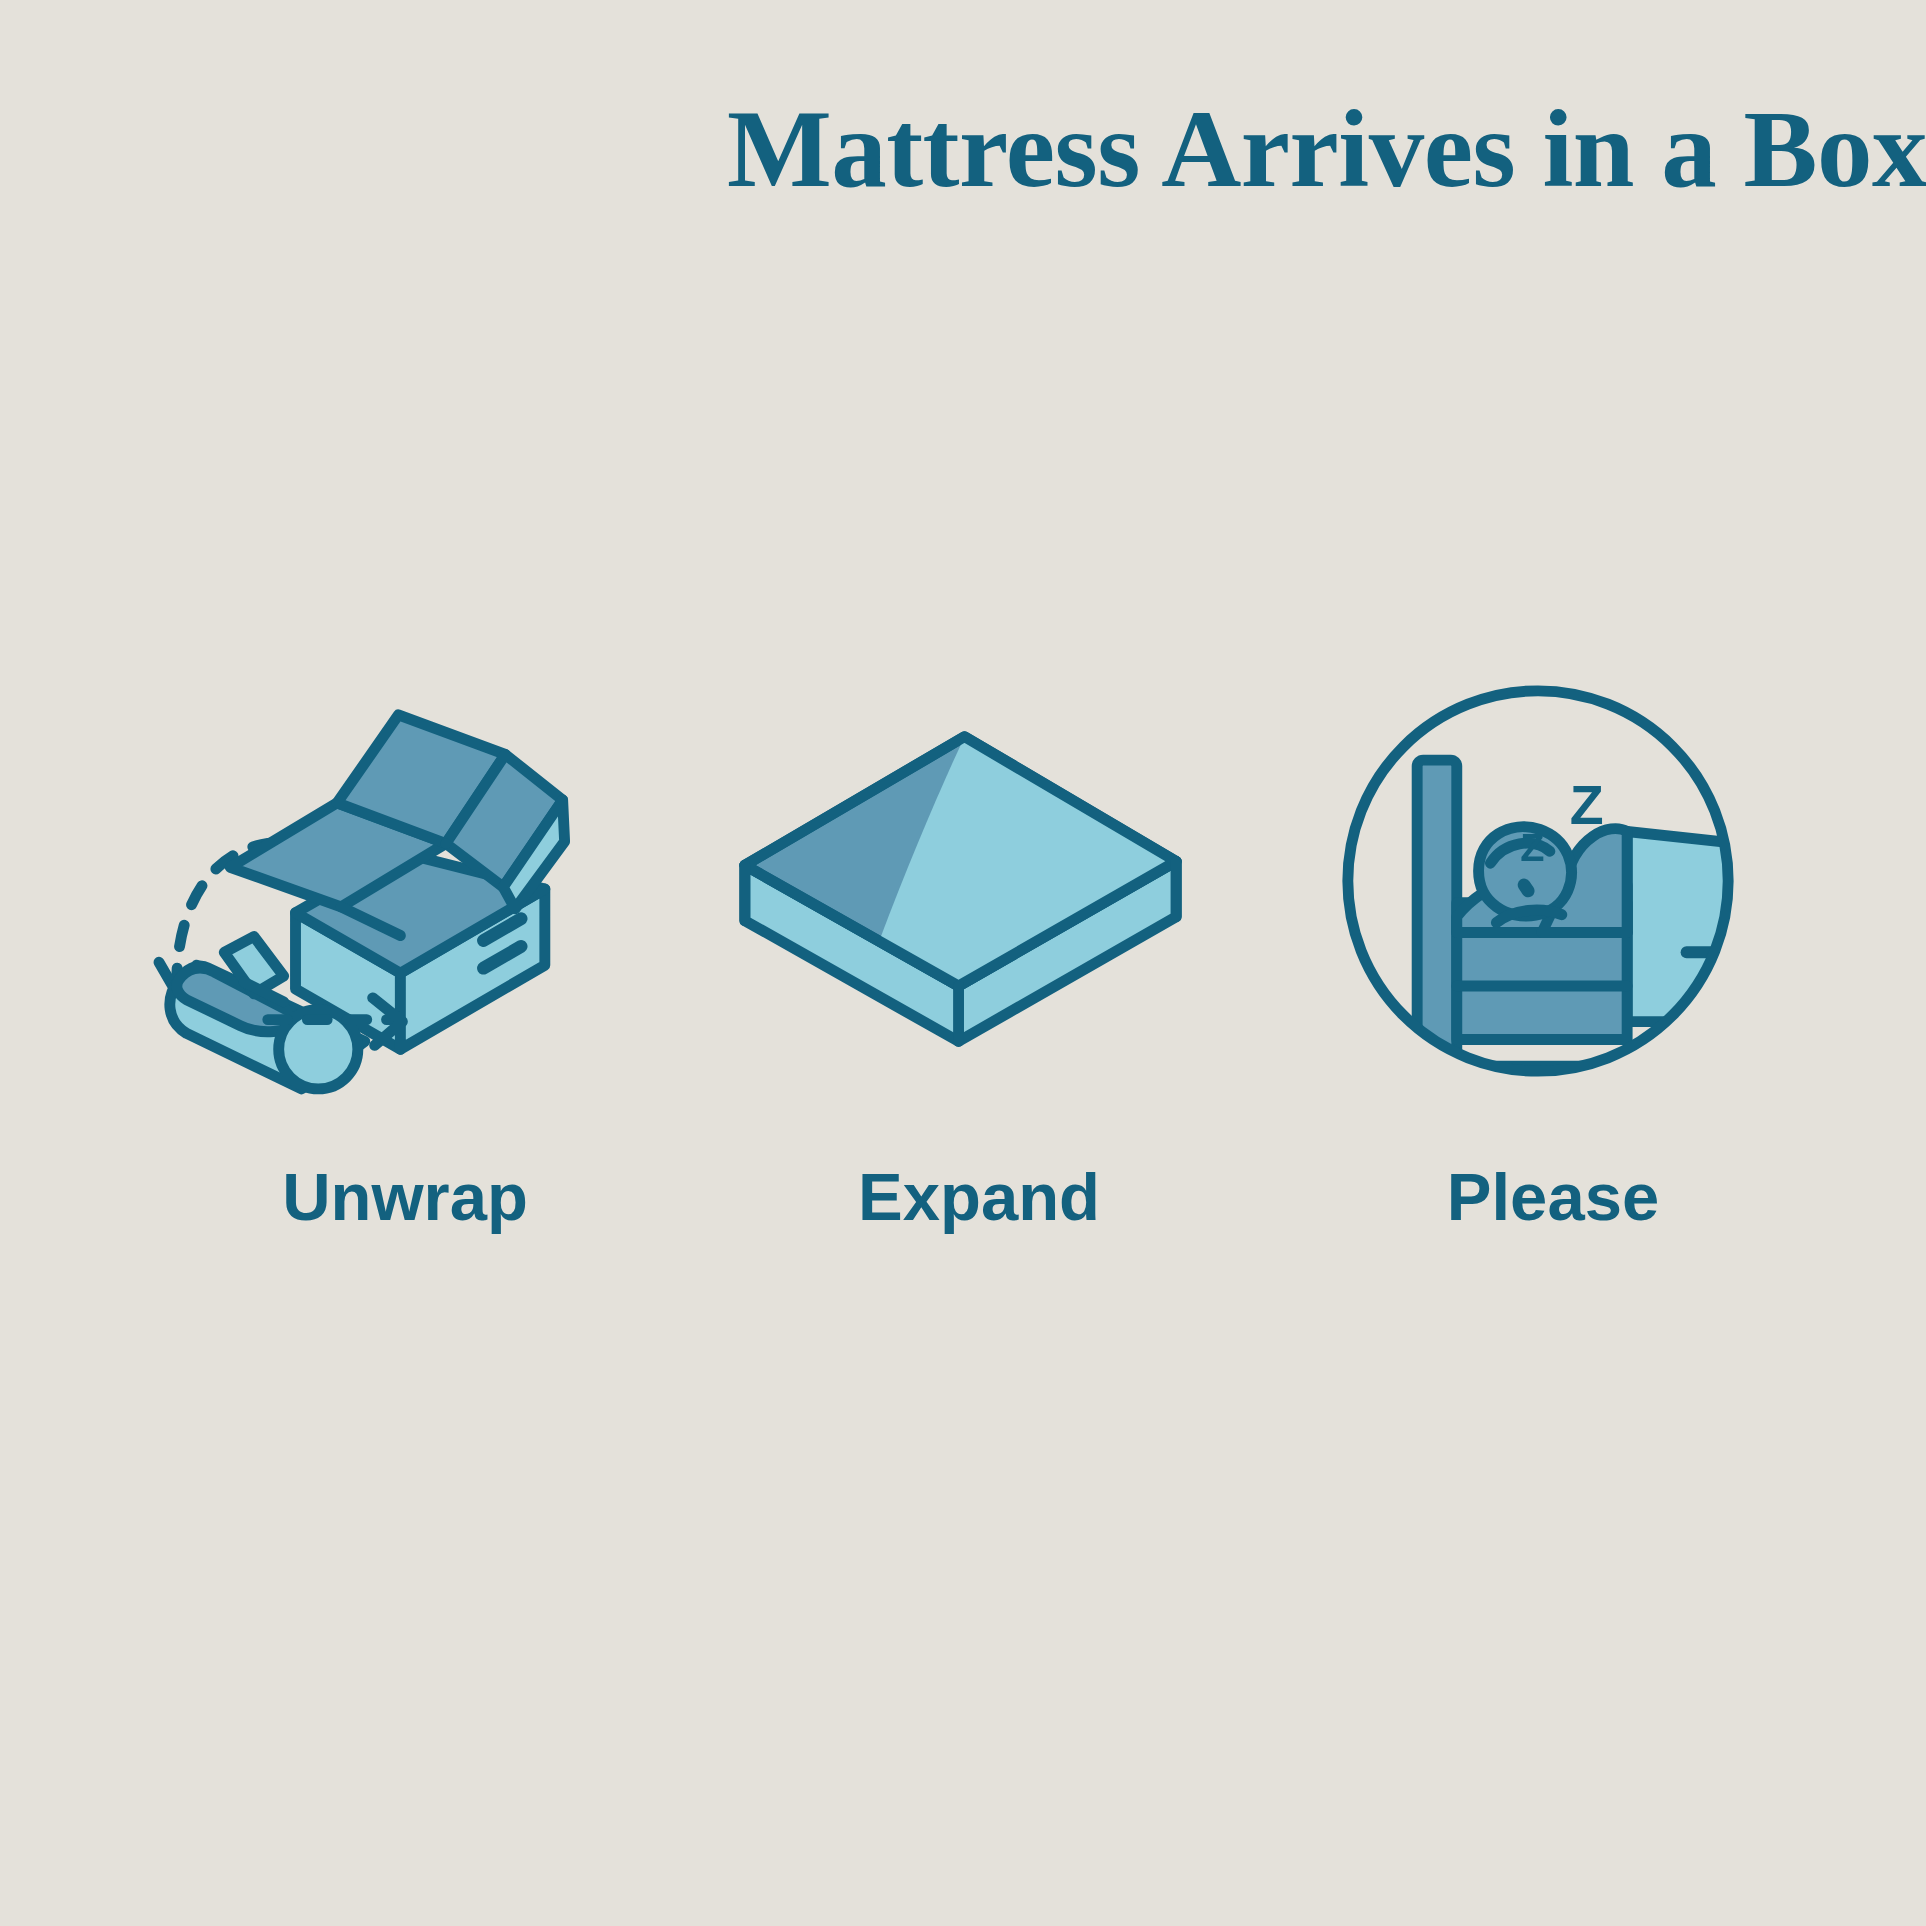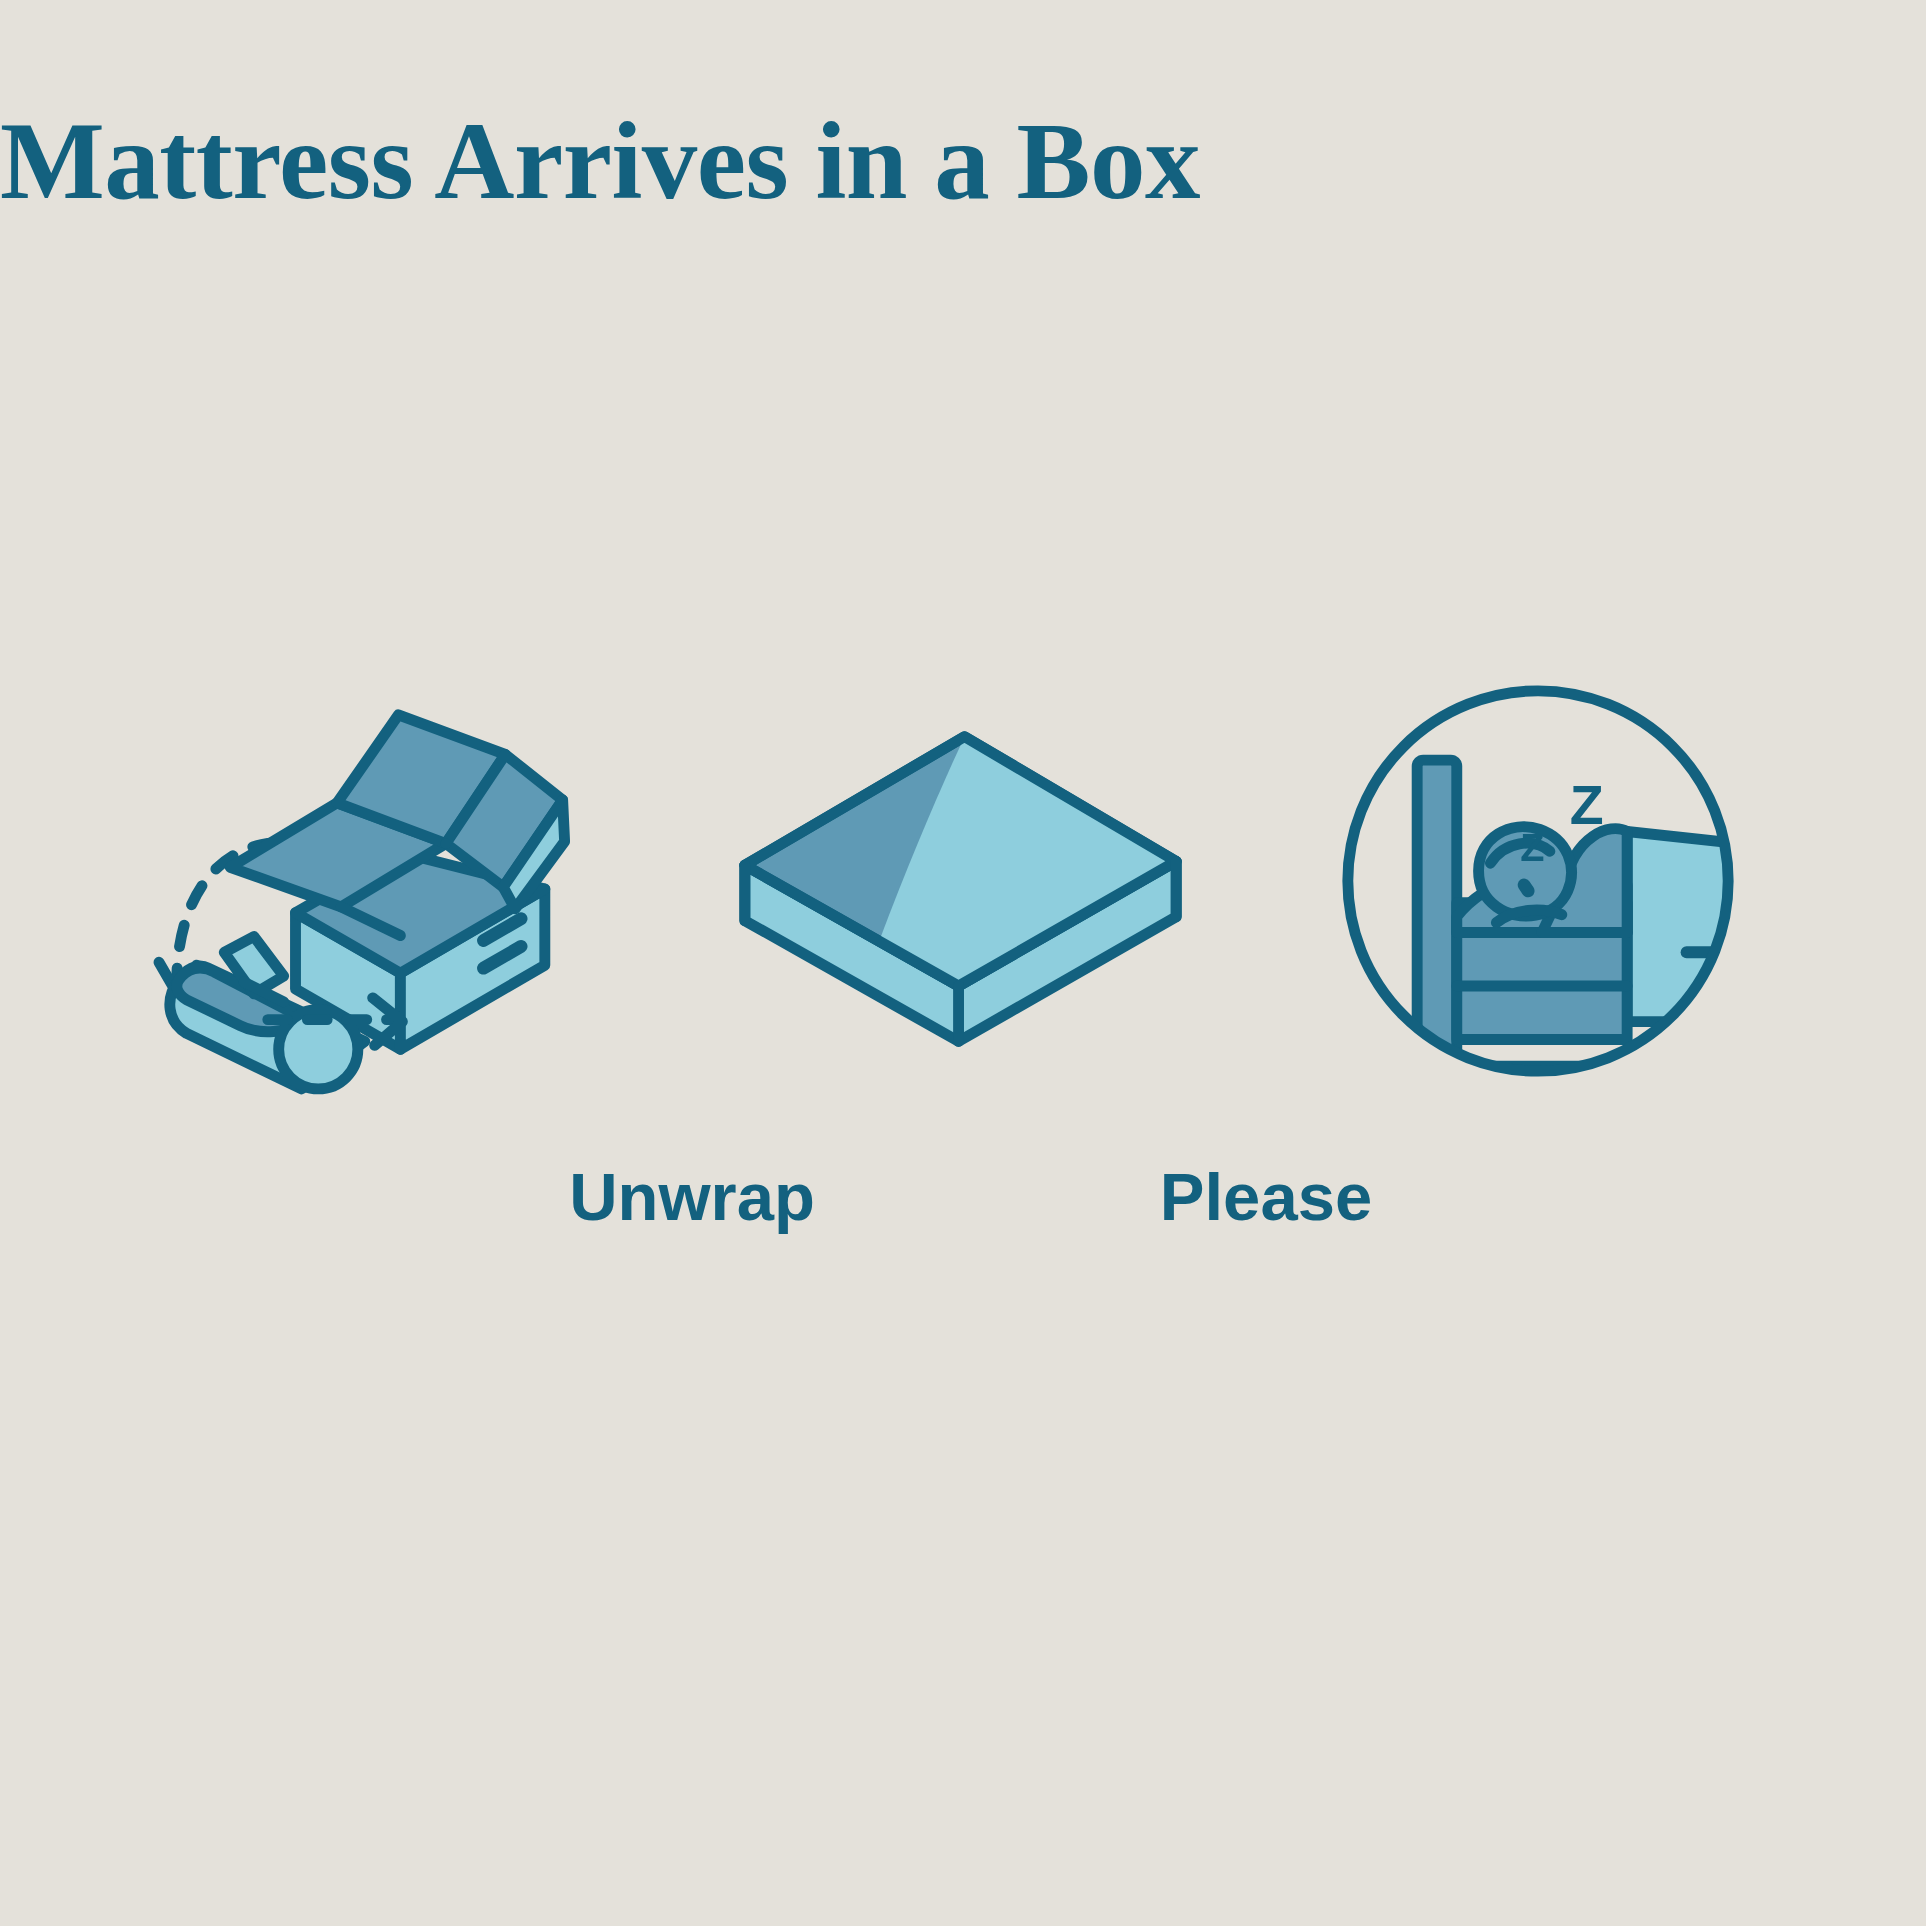--- a/index.html
+++ b/index.html
@@ -22,22 +22,21 @@
     flex-direction: column;
   }
   .title-wrap {
     position: absolute;
     top: 0;
     left: 0;
     right: 0;
     height: 297px;
     display: flex;
     align-items: center;
-    justify-content: flex-start;
-    margin-top: 12px;
+    justify-content: flex-end;
   }
   .page-title {
     font-family: "Liberation Serif", "DejaVu Serif", serif;
     font-weight: bold;
     font-size: 111px;
     line-height: 1;
     color: #13617f;
     letter-spacing: -0.5px;
     text-align: center;
     white-space: nowrap;
@@ -231,19 +230,22 @@
       </div>
     </div>
 
   </div>
 
   <div class="labels">
     <div class="label-cell">
       <div class="step-label">Unwrap</div>
     </div>
     <div class="label-cell">
+      <div class="step-label">Expand</div>
+    </div>
+    <div class="label-cell">
       <div class="step-label">Please</div>
     </div>
   </div>
 
 
 </div>
 
 
 </body></html>

